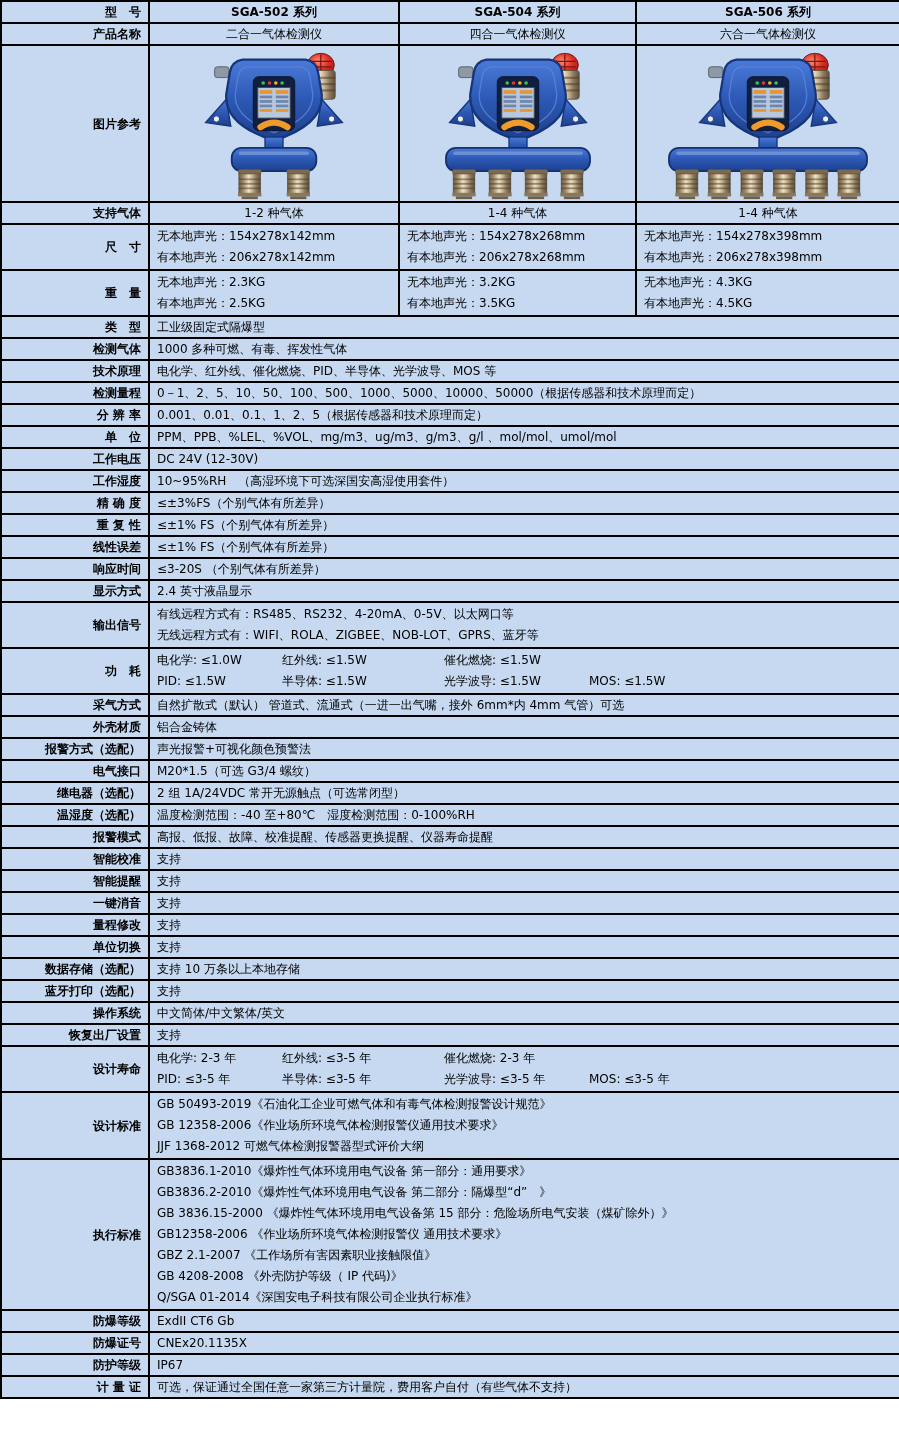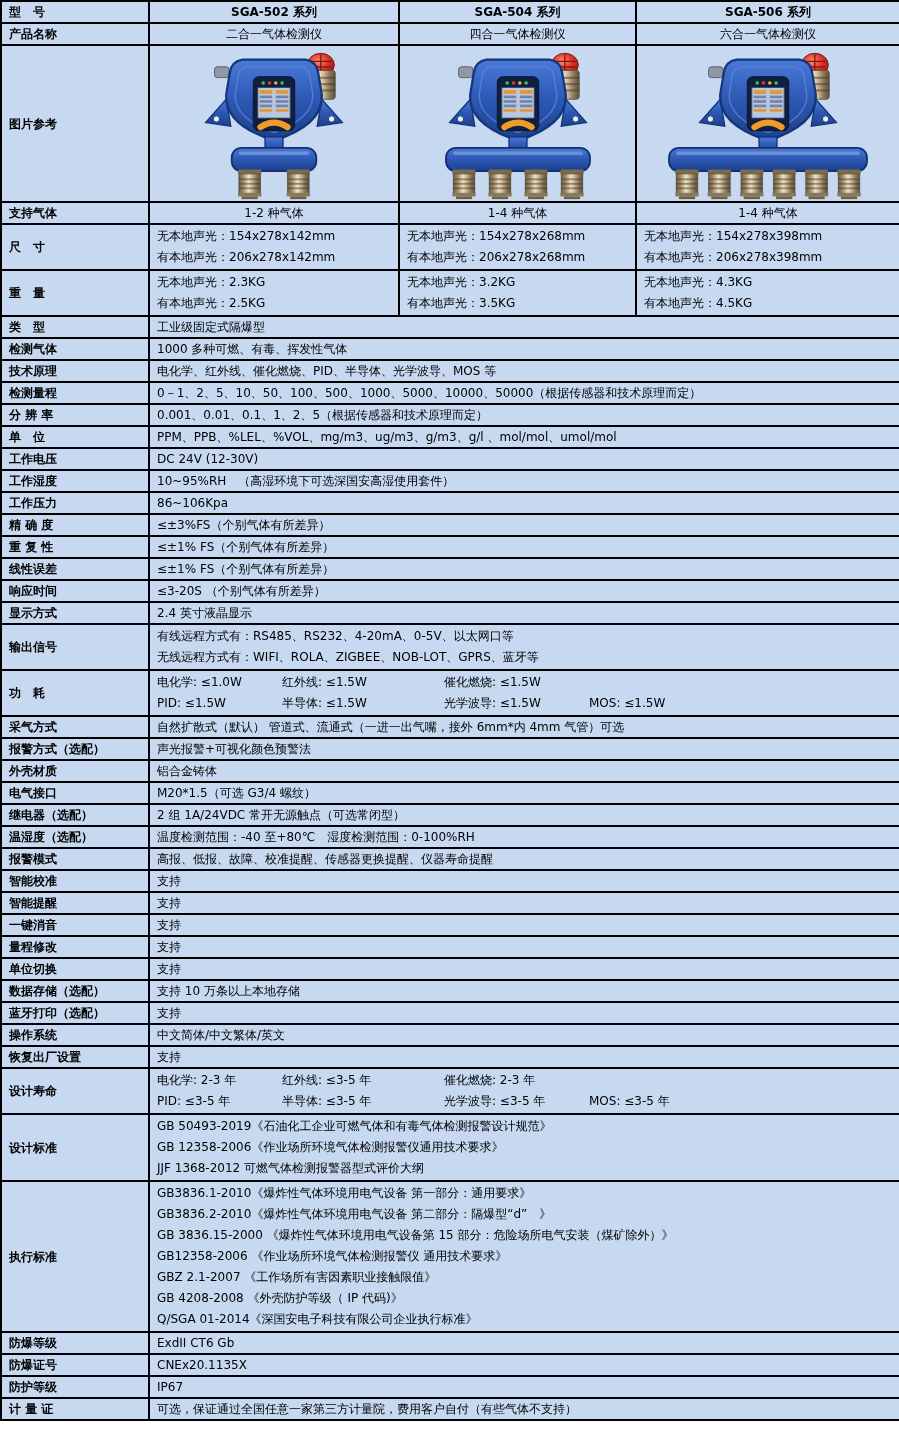--- a/index.html
+++ b/index.html
@@ -10,21 +10,21 @@
     background:#C6D9F1;
     font-size:12px;
     line-height:18px;
     padding:1px 7px;
     vertical-align:middle;
     overflow:hidden;
   }
   td.label {
     background:#8DB4E2;
     font-weight:bold;
-    text-align:left;
+    text-align:right;
     font-size:13px;
     padding:1px 2px;
     margin-left:48px;
   }
   td.center { text-align:center; }
   td.bold { font-weight:bold; }
   td.img-cell { background:#fdfdfe; text-align:center; padding:2px 0; }
   .line { height:21px; line-height:21px; white-space:nowrap; }
   .line2 { height:21px; line-height:21px; white-space:nowrap; text-align:left; }
   .grid-line {
@@ -428,24 +428,20 @@
       </tr>
       <tr>
         <td class="label">工作电压</td>
         <td colspan="3">DC 24V (12-30V)</td>
       </tr>
       <tr>
         <td class="label">工作湿度</td>
         <td colspan="3">10~95%RH　（高湿环境下可选深国安高湿使用套件）</td>
       </tr>
       <tr>
-        <td class="label">工作压力</td>
-        <td colspan="3">86~106Kpa</td>
-      </tr>
-      <tr>
         <td class="label">精 确 度</td>
         <td colspan="3">≤±3%FS（个别气体有所差异）</td>
       </tr>
       <tr>
         <td class="label">重 复 性</td>
         <td colspan="3">≤±1% FS（个别气体有所差异）</td>
       </tr>
       <tr>
         <td class="label">线性误差</td>
         <td colspan="3">≤±1% FS（个别气体有所差异）</td>
@@ -480,26 +476,26 @@
             <span>光学波导: ≤1.5W</span>
             <span>MOS: ≤1.5W</span>
           </div>
         </td>
       </tr>
       <tr>
         <td class="label">采气方式</td>
         <td colspan="3">自然扩散式（默认） 管道式、流通式（一进一出气嘴，接外 6mm*内 4mm 气管）可选</td>
       </tr>
       <tr>
+        <td class="label">外壳材质</td>
+        <td colspan="3">铝合金铸体</td>
+      </tr>
+      <tr>
         <td class="label">报警方式（选配）</td>
         <td colspan="3">声光报警+可视化颜色预警法</td>
-      </tr>
-      <tr>
-        <td class="label">外壳材质</td>
-        <td colspan="3">铝合金铸体</td>
       </tr>
       <tr>
         <td class="label">电气接口</td>
         <td colspan="3">M20*1.5（可选 G3/4 螺纹）</td>
       </tr>
       <tr>
         <td class="label">继电器（选配）</td>
         <td colspan="3">2 组 1A/24VDC 常开无源触点（可选常闭型）</td>
       </tr>
       <tr>

